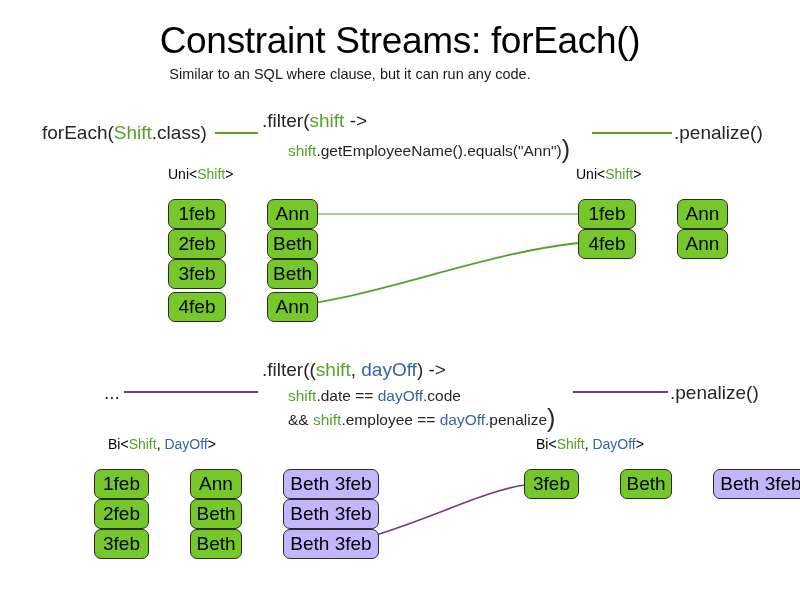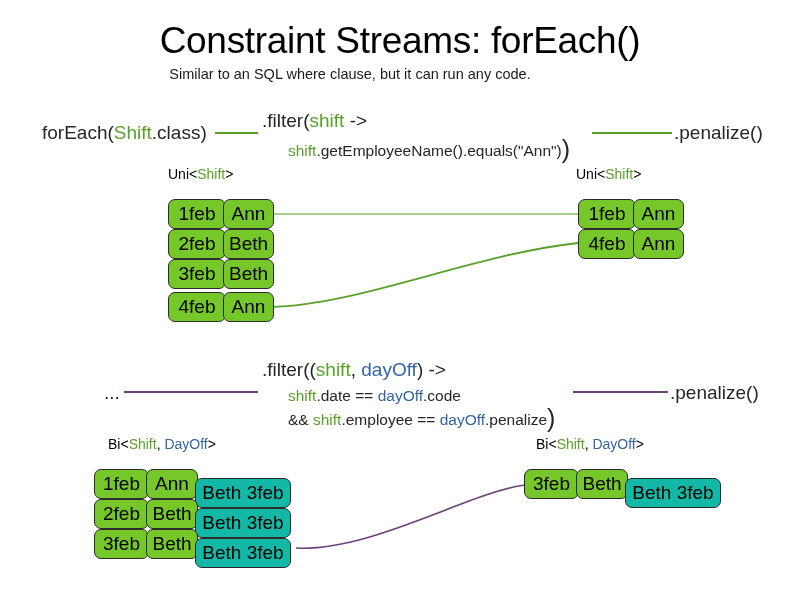--- a/index.html
+++ b/index.html
@@ -77,20 +77,21 @@
     color: #000000;
     white-space: nowrap;
   }
 
   
   .row {
     position: absolute;
     display: flex;
     align-items: stretch;
     height: 30px;
+    gap: 44px;
   }
   .cell {
     box-sizing: border-box;
     border: 1.6px solid #2b2b2b;
     border-radius: 7px;
     display: flex;
     align-items: center;
     justify-content: center;
     font-size: 19px;
     height: 30px;
@@ -98,25 +99,24 @@
     position: relative;
   }
   .cell.green {
     background: #76c82a;
     color: #000000;
   }
   .cell.green.name {
     color: #000000;
   }
   .cell.blue {
-    background: #14b8a6;
+    background: #c4b5fd;
     color: #000000;
     border-color: #2b2b2b;
     margin-right: 0;
-    margin-top: 9px;
   }
   .cell.last { margin-right: 0; }
 </style>
 </head>
 <body>
 
 <div class="slide">
 
   <svg class="wires" viewBox="0 0 800 600">
 

